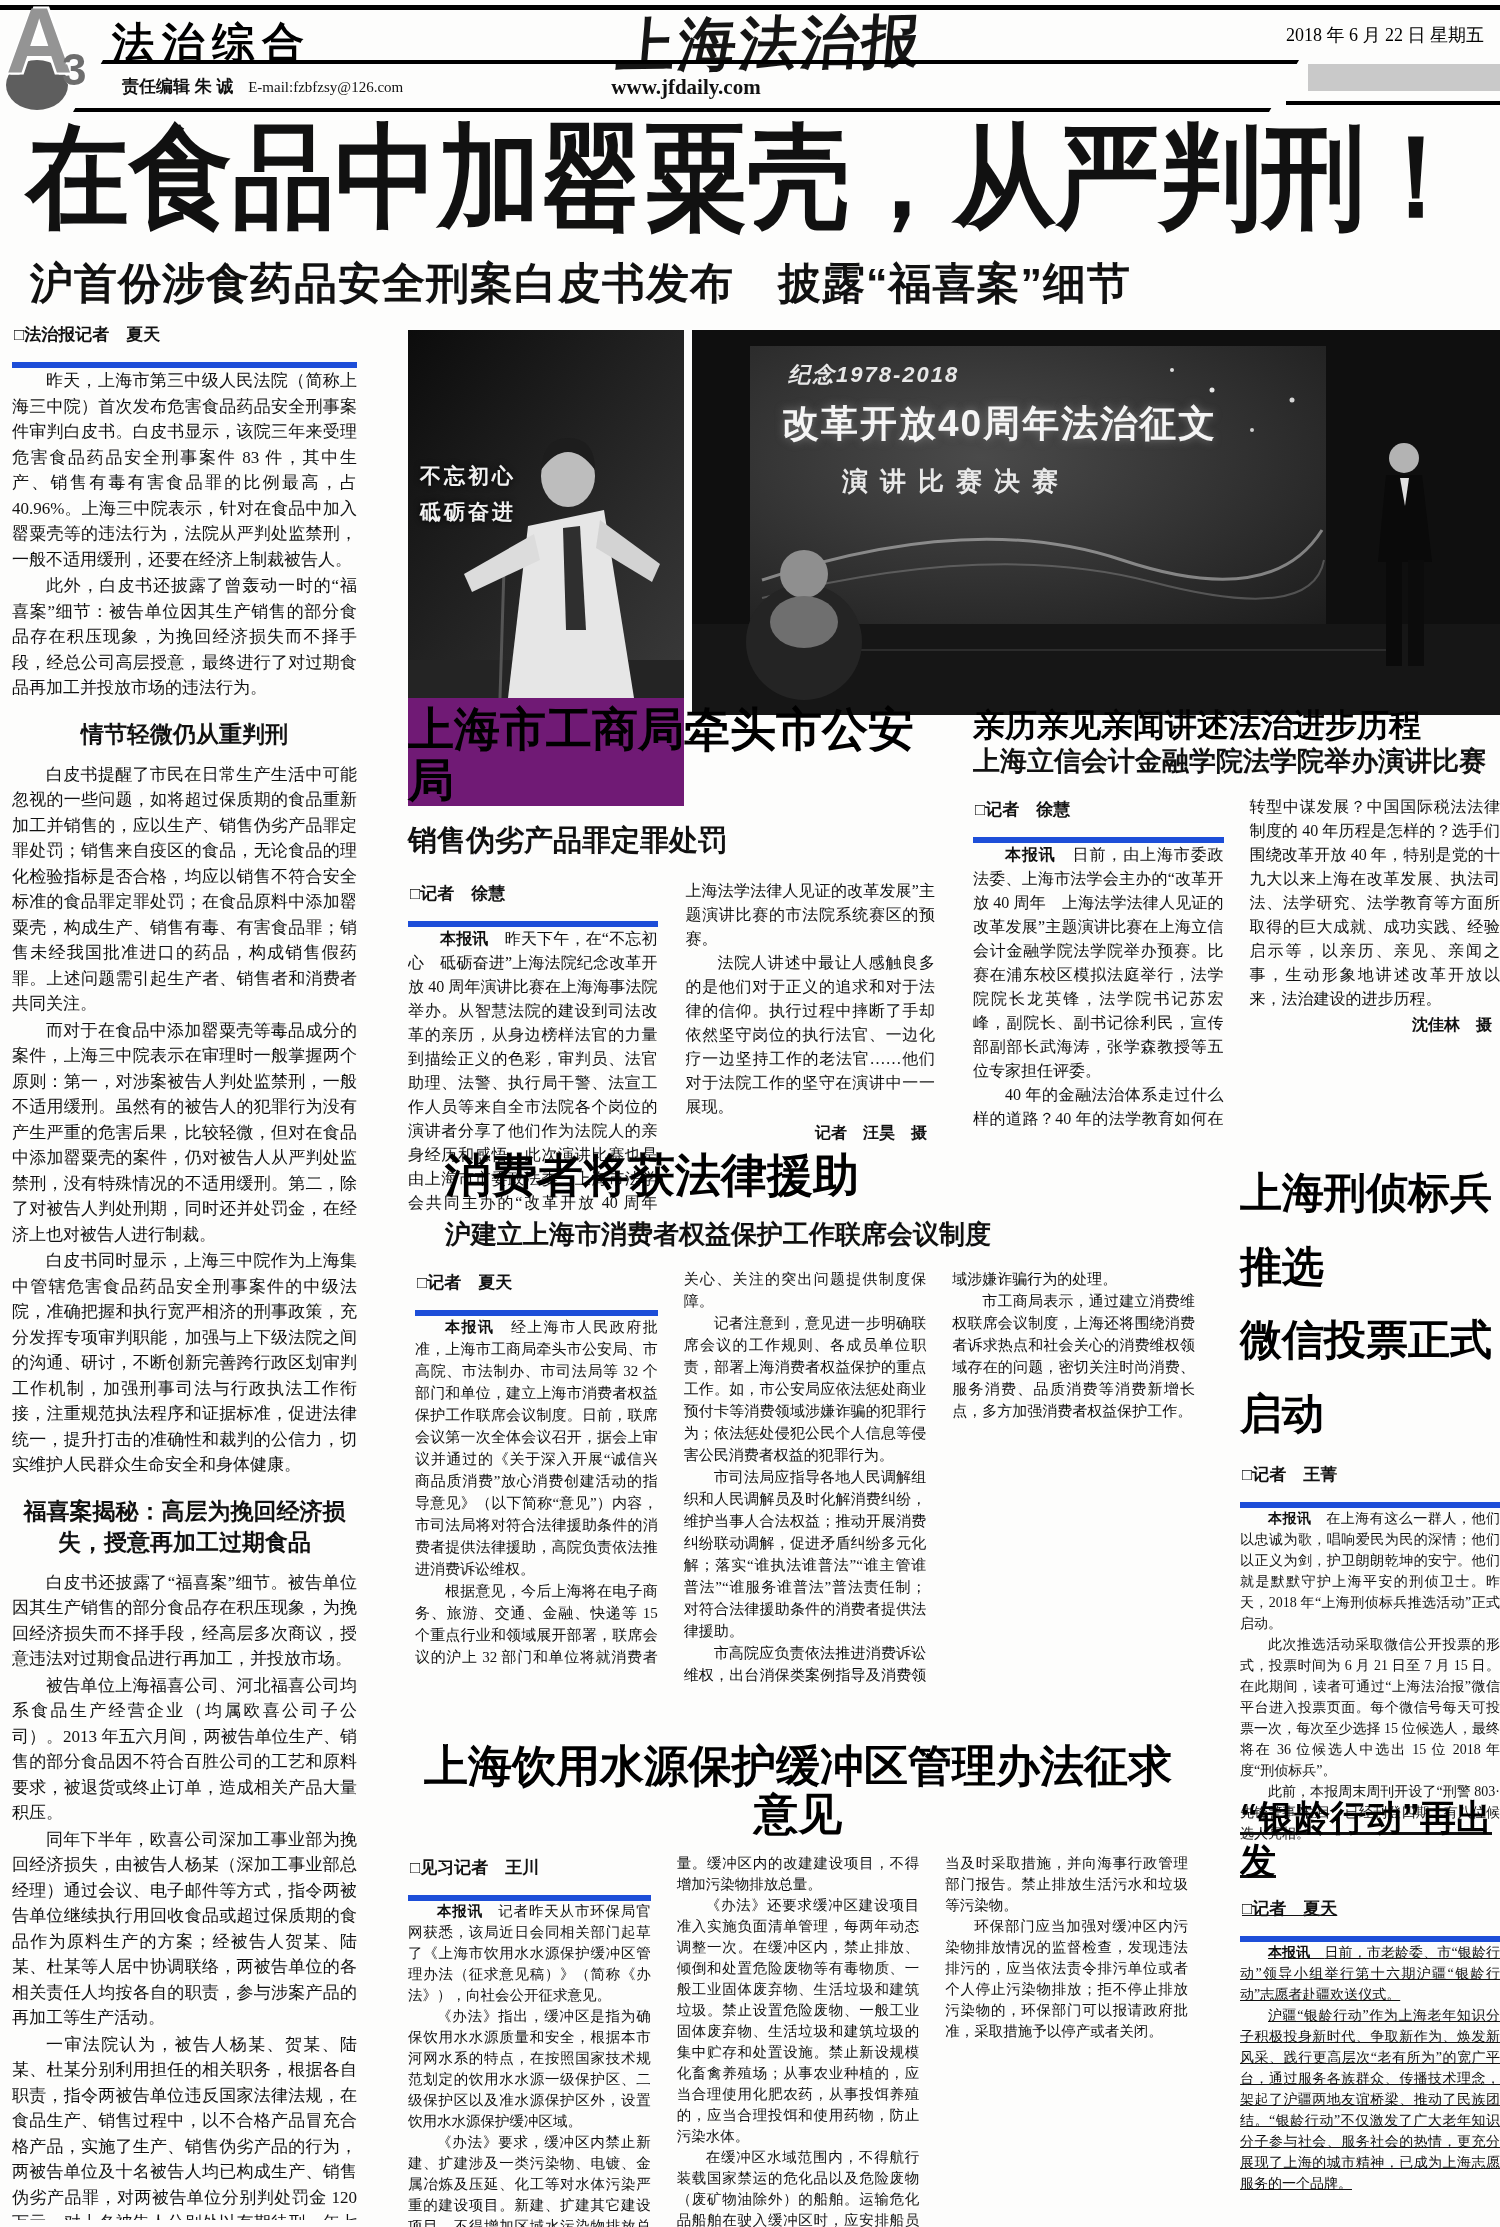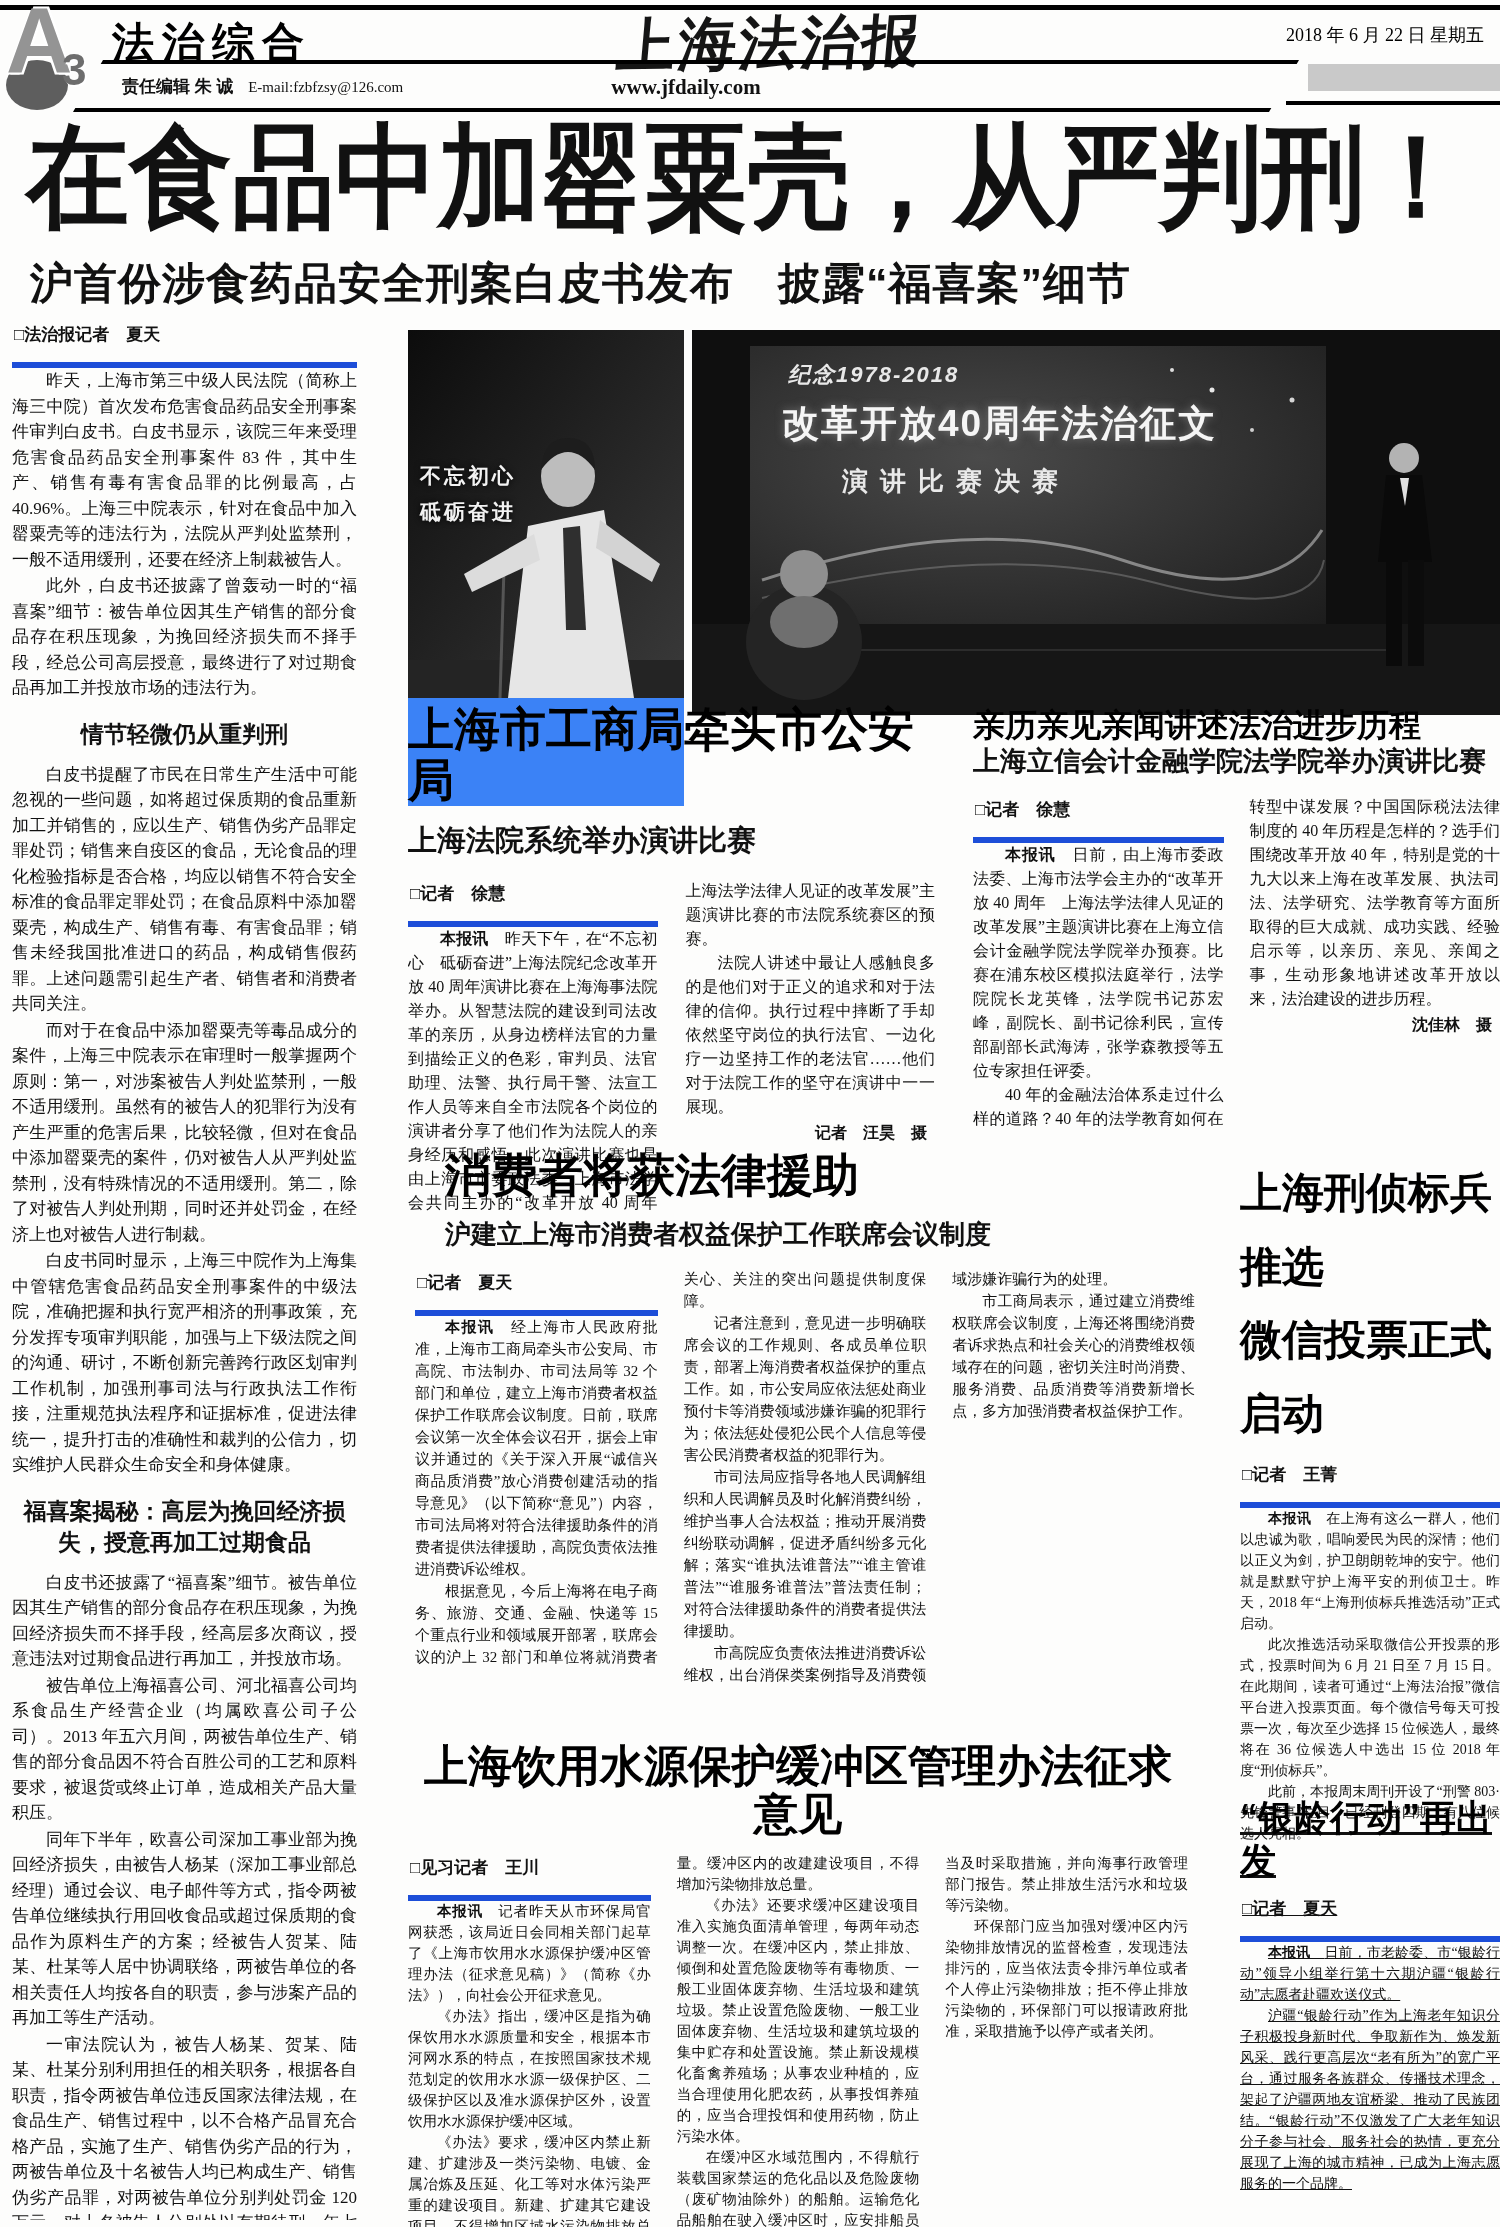--- a/index.html
+++ b/index.html
@@ -31,21 +31,21 @@
   
   .byline{font:bold 17px/1.3 "Liberation Sans",sans-serif;padding:4px 0 16px 2px;border-bottom:6px solid #1d4ed8;break-inside:avoid;}
   p.body{margin:0;text-indent:2em;text-align:justify;}
   .lead-in{font-weight:bold;font-family:"Liberation Sans",sans-serif;}
   .credit{text-align:right;font-weight:bold;font-family:"Liberation Sans",sans-serif;padding-right:8px;margin-top:2px;}
   .sec-head{text-align:center;font:bold 23px/1.35 "Liberation Sans",sans-serif;margin:18px 0 12px;}
   
   .leftcol{position:absolute;left:12px;top:320px;width:345px;height:1900px;overflow:hidden;font-size:17px;line-height:1.5;}
   .leftcol p.body{margin-bottom:1px;}
   
-  .photo{position:absolute;overflow:hidden;background:#3b82f6;}
+  .photo{position:absolute;overflow:hidden;background:#701a75;}
   .photo1{left:408px;top:330px;width:276px;height:476px;}
   .photo2{left:692px;top:330px;width:808px;height:385px;}
   .photo svg{position:absolute;left:0;top:0;}
   .banner-txt{position:absolute;left:12px;top:128px;color:#f2f2f2;font:bold 21px/1.7 "Liberation Sans",sans-serif;letter-spacing:3px;text-shadow:0 0 6px #000;}
   .scr1{position:absolute;left:96px;top:34px;color:#e8e8e8;font:bold 22px/1 "Liberation Sans",sans-serif;font-style:italic;letter-spacing:2px;}
   .scr2{position:absolute;left:90px;top:72px;color:#f5f5f5;font:bold 37px/1.2 "Liberation Sans",sans-serif;letter-spacing:2px;text-shadow:0 0 8px #777;}
   .scr3{position:absolute;left:150px;top:138px;color:#e9e9e9;font:bold 26px/1 "Liberation Sans",sans-serif;letter-spacing:12px;}
   
   .art{position:absolute;}
   .art .title{font-family:"Liberation Sans",sans-serif;font-weight:900;color:#000;}
@@ -172,21 +172,21 @@
         <rect x="716" y="230" width="16" height="106" fill="#0c0c0c"></rect>
       </g>
     </svg>
     <div class="scr1">纪念1978-2018</div>
     <div class="scr2">改革开放40周年法治征文</div>
     <div class="scr3">演讲比赛决赛</div>
   </div>
 
   <div class="art art2">
     <div class="title">上海市工商局牵头市公安局</div>
-    <div class="subtitle">上海法院系统举办演讲比赛</div>
+    <div class="subtitle">销售伪劣产品罪定罪处罚</div>
     <div class="cols">
       <div class="byline">□记者　徐慧</div>
       <p class="body"><span class="lead-in">本报讯　</span><span>昨天下午，在“不忘初心　砥砺奋进”上海法院纪念改革开放 40 周年演讲比赛在上海海事法院举办。从智慧法院的建设到司法改革的亲历，从身边榜样法官的力量到描绘正义的色彩，审判员、法官助理、法警、执行局干警、法宣工作人员等来自全市法院各个岗位的演讲者分享了他们作为法院人的亲身经历和感悟。此次演讲比赛也是由上海市市委政法委、上海市法学会共同主办的“改革开放 40 周年　上海法学法律人见证的改革发展”主题演讲比赛的市法院系统赛区的预赛。</span></p>
       <p class="body">法院人讲述中最让人感触良多的是他们对于正义的追求和对于法律的信仰。执行过程中摔断了手却依然坚守岗位的执行法官、一边化疗一边坚持工作的老法官……他们对于法院工作的坚守在演讲中一一展现。</p>
       <div class="credit">记者　汪昊　摄</div>
     </div>
   </div>
 
   <div class="art art3">
     <div class="title">亲历亲见亲闻讲述法治进步历程</div>

